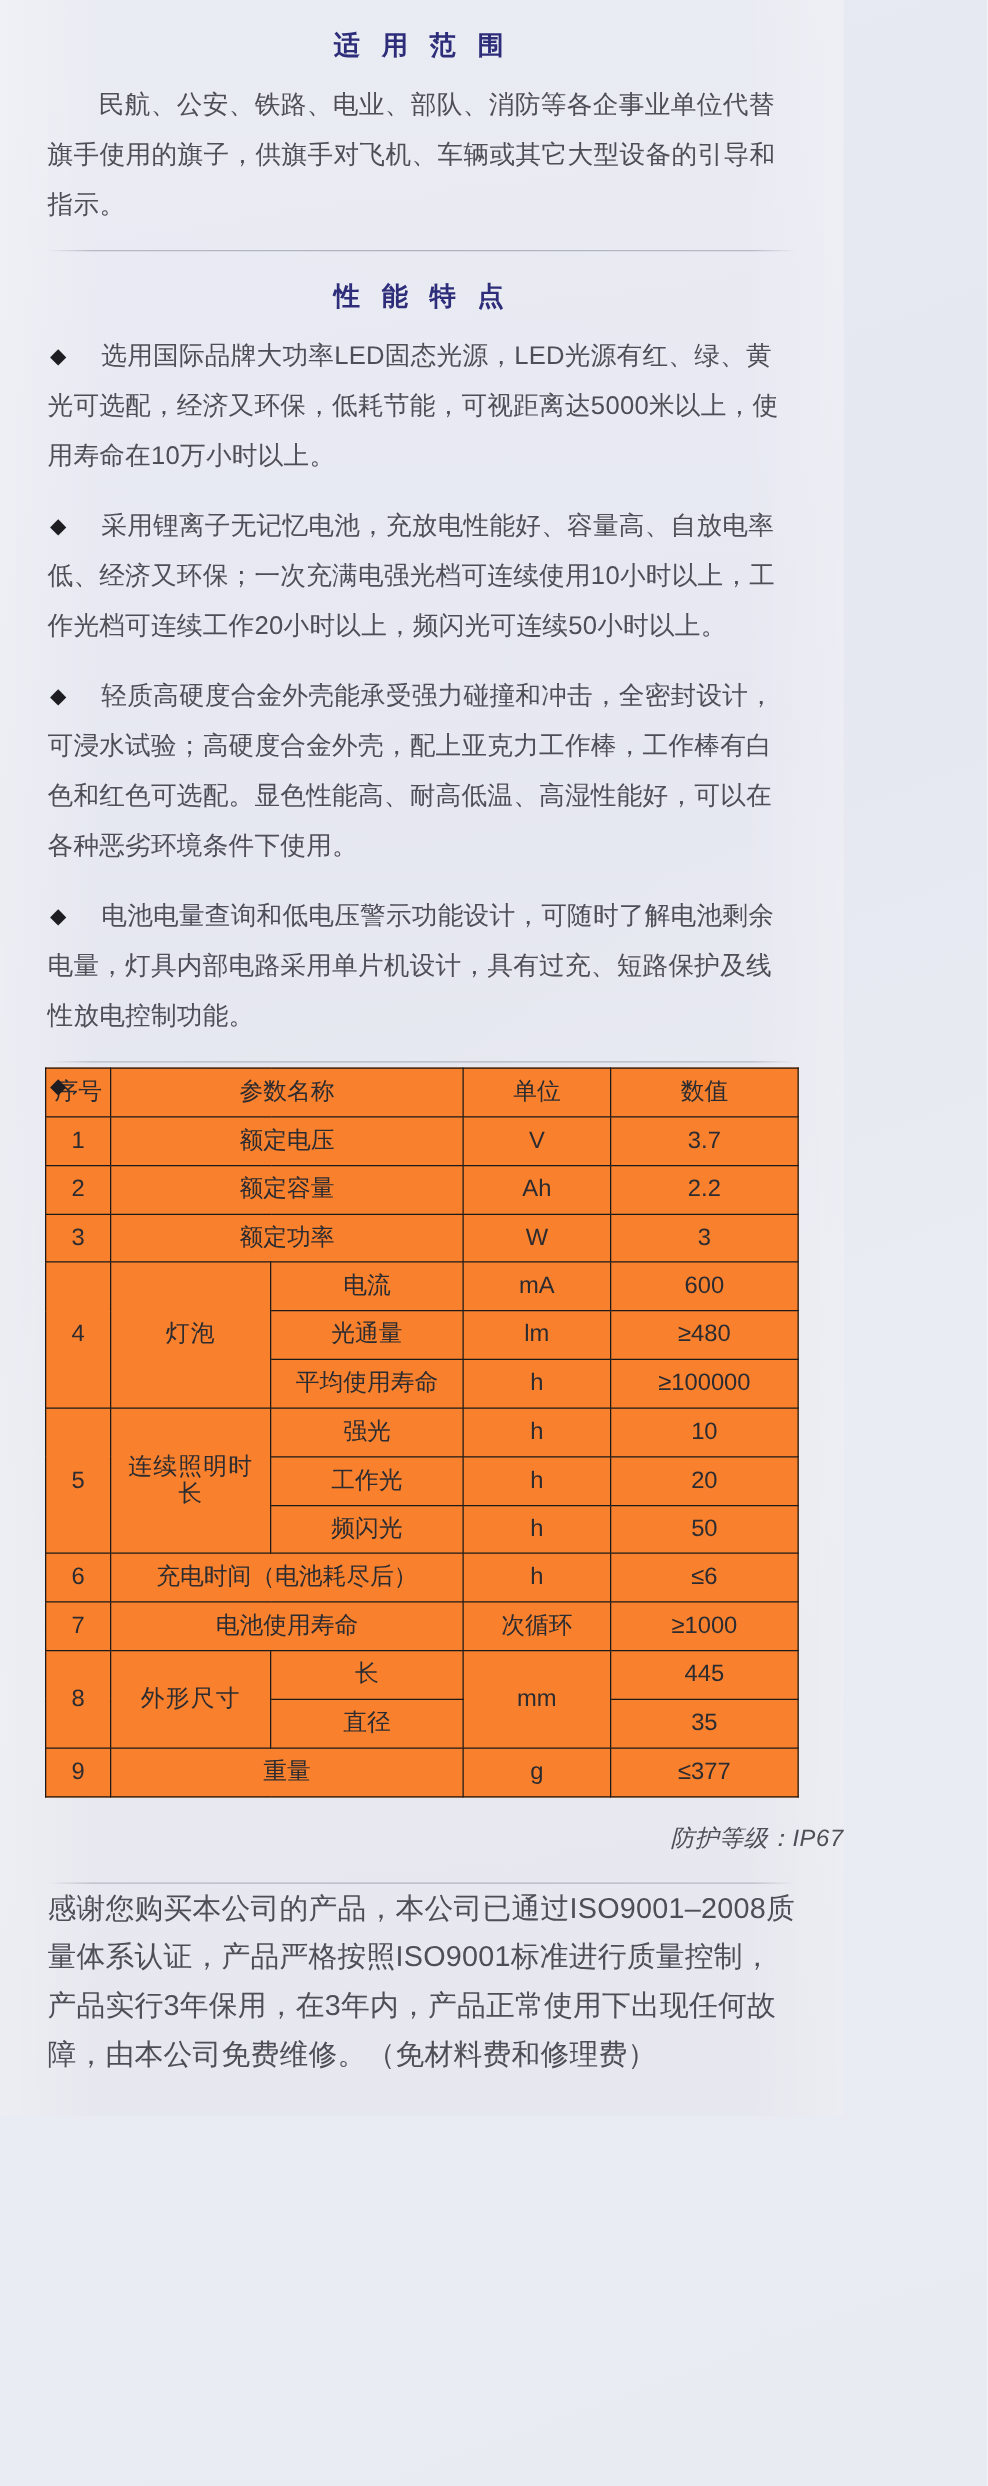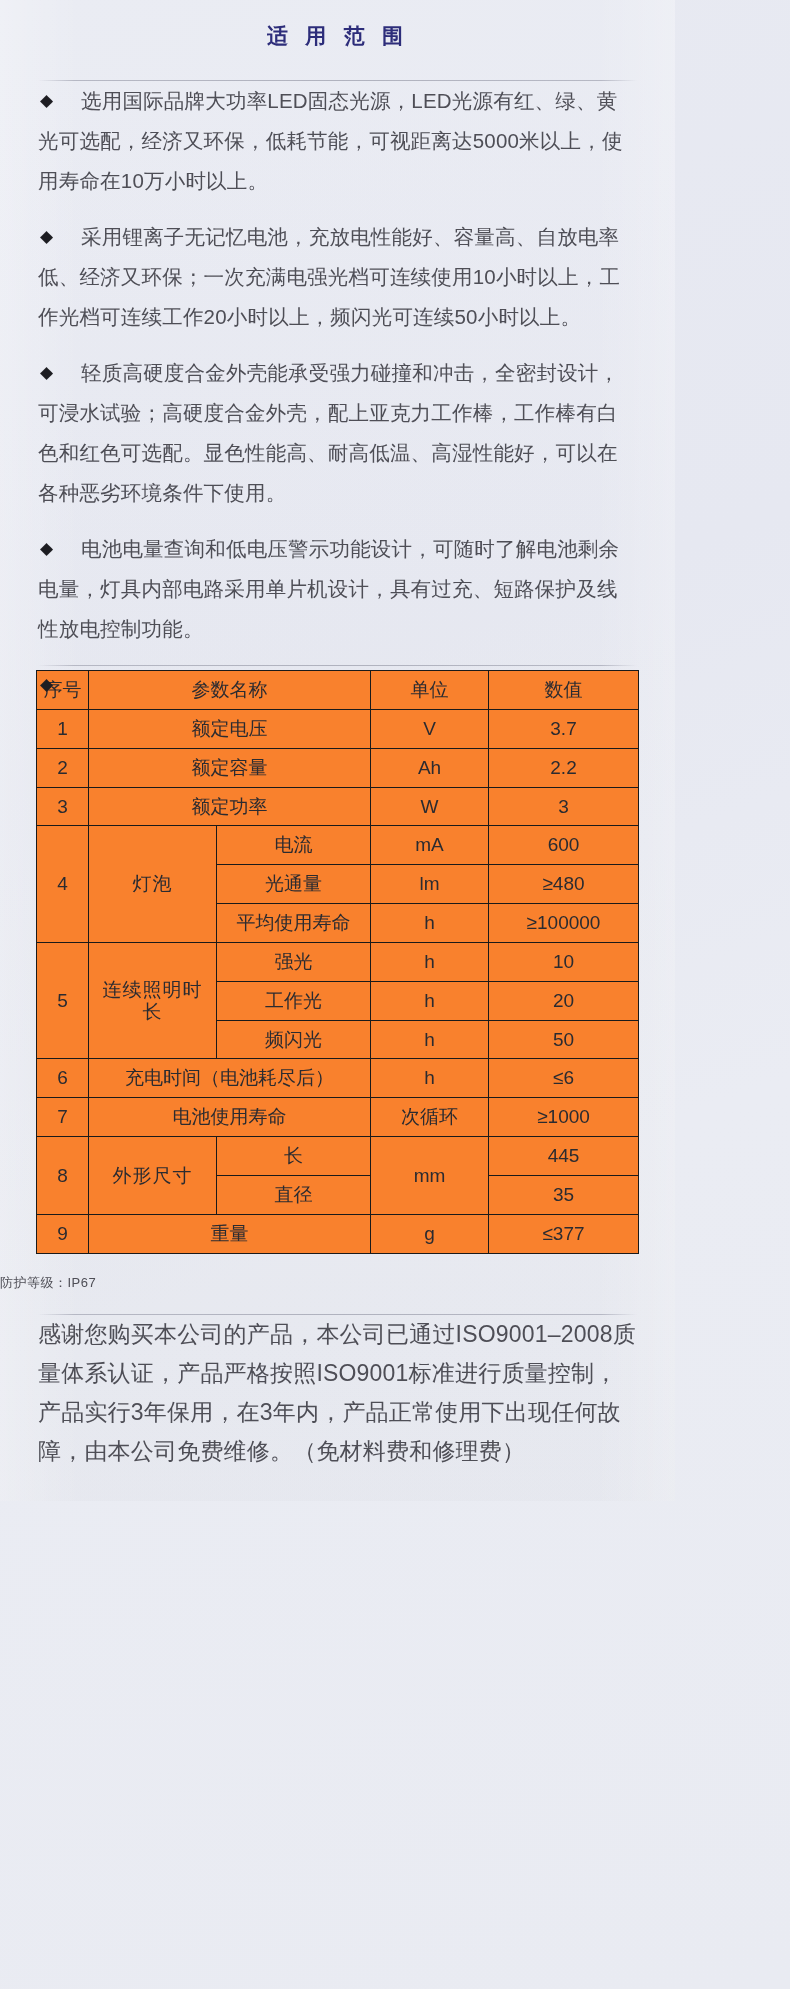--- a/index.html
+++ b/index.html
@@ -107,49 +107,52 @@
   }
   table.spec th { font-size: 19px; }
   .col-idx   { width: 52px; }
   .col-grp   { width: 128px; }
   .col-name  { }
   .col-unit  { width: 118px; }
   .col-val   { width: 150px; }
   .grp-label { letter-spacing: 1px; }
 
   .ip-line {
-    text-align: left;
-    font-size: 13px;
+    text-align: right;
+    font-size: 19px;
     color: #4e4e56;
     padding: 20px 0 6px 0;
     letter-spacing: 0.5px;
+    font-style: italic;
   }
 
   .footer-para {
     font-size: 23px;
     line-height: 39px;
     color: #4e4e56;
     margin: 0;
     padding: 0 0 30px 0;
     letter-spacing: 0.2px;
   }
 </style>
 </head>
 <body>
 
 <div class="page">
   <div class="content">
 
     <section class="section">
       <h2 class="sec-title">适 用 范 围</h2>
+      <p class="para">民航、公安、铁路、电业、部队、消防等各企事业单位代替旗手使用的旗子，供旗手对飞机、车辆或其它大型设备的引导和指示。</p>
     </section>
 
     <hr class="divider">
 
     <section class="section">
+      <h2 class="sec-title">性 能 特 点</h2>
 
       <ul class="bullets">
         <li class="bullet">
           <span class="dia">◆</span>
           <span>选用国际品牌大功率LED固态光源，LED光源有红、绿、黄光可选配，经济又环保，低耗节能，可视距离达5000米以上，使用寿命在10万小时以上。</span>
         </li>
         <li class="bullet">
           <span class="dia">◆</span>
           <span>采用锂离子无记忆电池，充放电性能好、容量高、自放电率低、经济又环保；一次充满电强光档可连续使用10小时以上，工作光档可连续工作20小时以上，频闪光可连续50小时以上。</span>
         </li>

